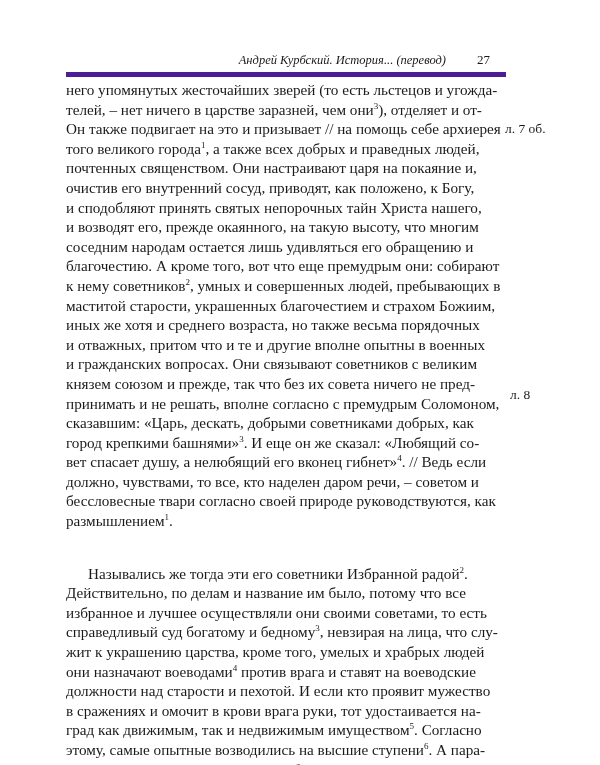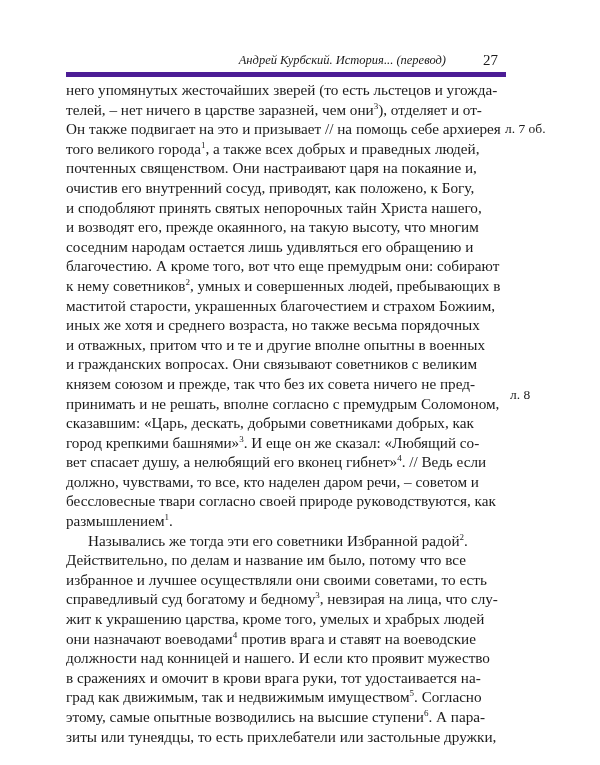--- a/index.html
+++ b/index.html
@@ -26,23 +26,23 @@
     .running-title {
       position: absolute;
       right: 60px;
       top: 0;
       font-style: italic;
       font-size: 12.5px;
       line-height: 16px;
     }
     .page-number {
       position: absolute;
-      right: 8px;
+      right: 16px;
       top: 0;
-      font-size: 15px;
+      font-size: 13px;
       line-height: 16px;
     }
     .body-text {
       position: absolute;
       left: 66px;
       top: 80px;
       width: 400px;
       font-size: 15.2px;
       line-height: 19.6px;
       text-align: justify;
@@ -52,20 +52,21 @@
       white-space: nowrap;
       text-align: justify;
       text-align-last: justify;
       height: 19.6px;
     }
     .line.last {
       text-align-last: left;
     }
     .line.indent {
       padding-left: 22px;
+      margin-top: 33px;
     }
     sup {
       font-size: 9px;
       line-height: 0;
       vertical-align: 6px;
     }
     .margin-note {
       position: absolute;
       font-size: 13.5px;
       line-height: 16px;
@@ -107,21 +108,21 @@
       <span class="line">бессловесные твари согласно своей природе руководствуются, как</span>
       <span class="line last">размышлением<sup>1</sup>.</span>
     </div>
     <div>
       <span class="line indent">Назывались же тогда эти его советники Избранной радой<sup>2</sup>.</span>
       <span class="line">Действительно, по делам и название им было, потому что все</span>
       <span class="line">избранное и лучшее осуществляли они своими советами, то есть</span>
       <span class="line">справедливый суд богатому и бедному<sup>3</sup>, невзирая на лица, что слу-</span>
       <span class="line">жит к украшению царства, кроме того, умелых и храбрых людей</span>
       <span class="line">они назначают воеводами<sup>4</sup> против врага и ставят на воеводские</span>
-      <span class="line">должности над конницей и нашего. И если кто проявит мужество</span>
+      <span class="line">должности над старости и пехотой. И если кто проявит мужество</span>
       <span class="line">в сражениях и омочит в крови врага руки, тот удостаивается на-</span>
       <span class="line">град как движимым, так и недвижимым имуществом<sup>5</sup>. Согласно</span>
       <span class="line">этому, самые опытные возводились на высшие ступени<sup>6</sup>. А пара-</span>
       <span class="line">зиты или тунеядцы, то есть прихлебатели или застольные дружки,</span>
     </div>
   </div>
 
 <div class="margin-note n1">л. 7 об.</div>
 <div class="margin-note n2">л. 8</div>
 

